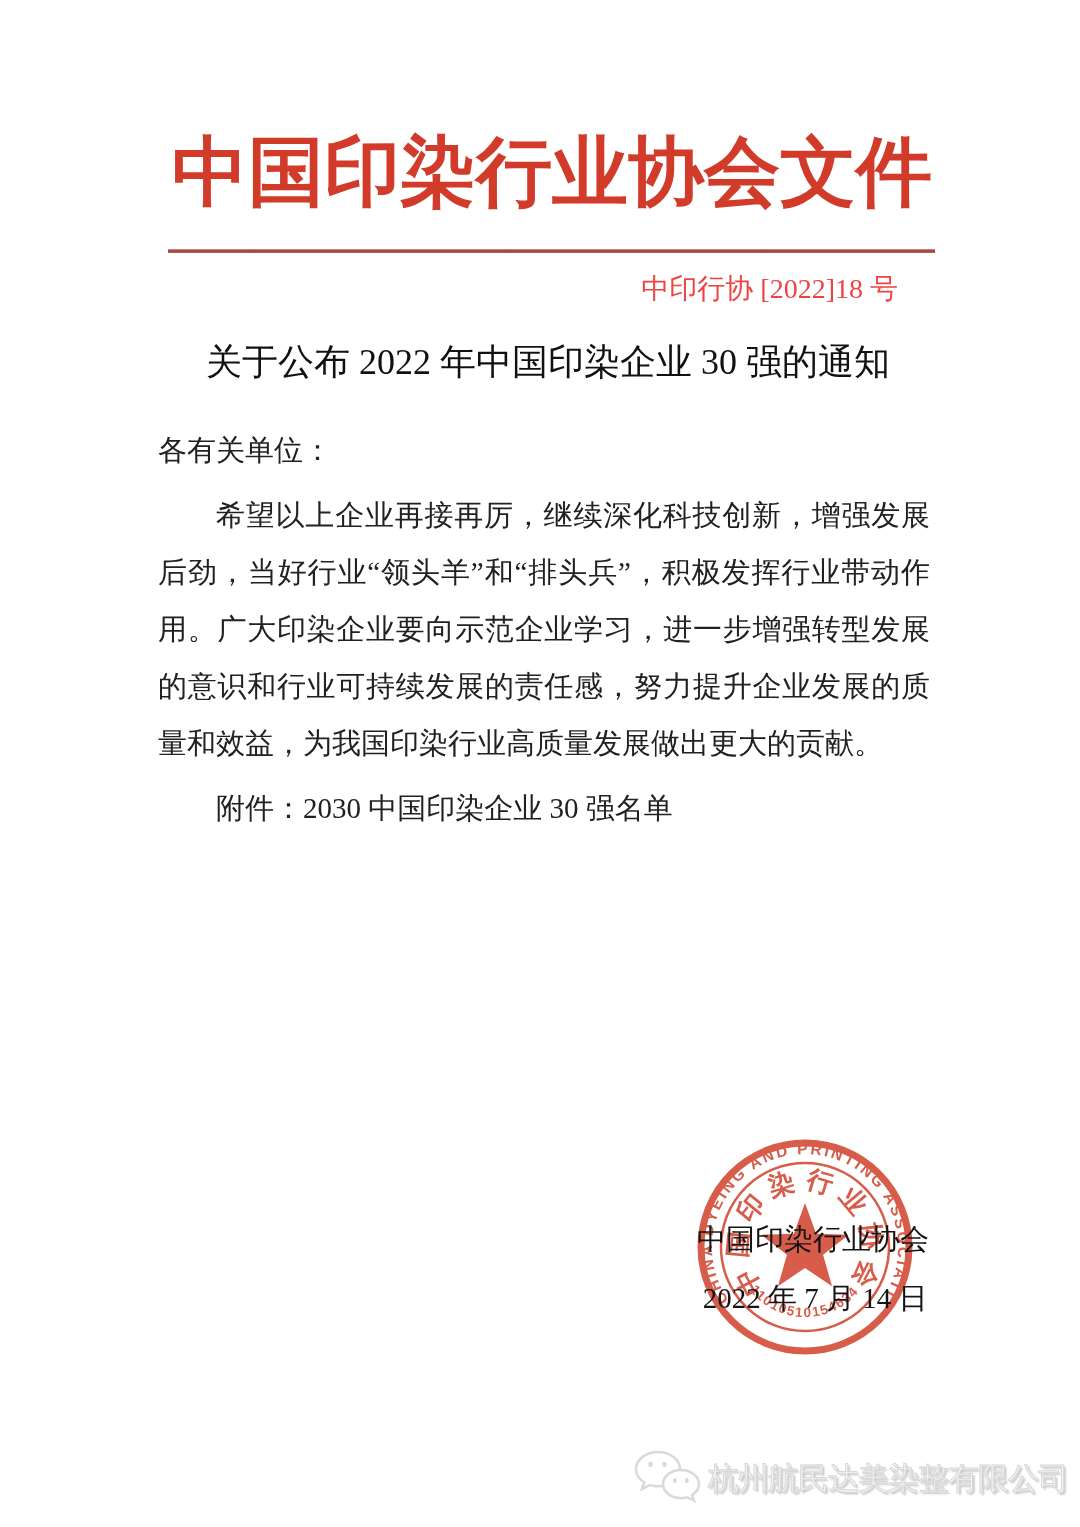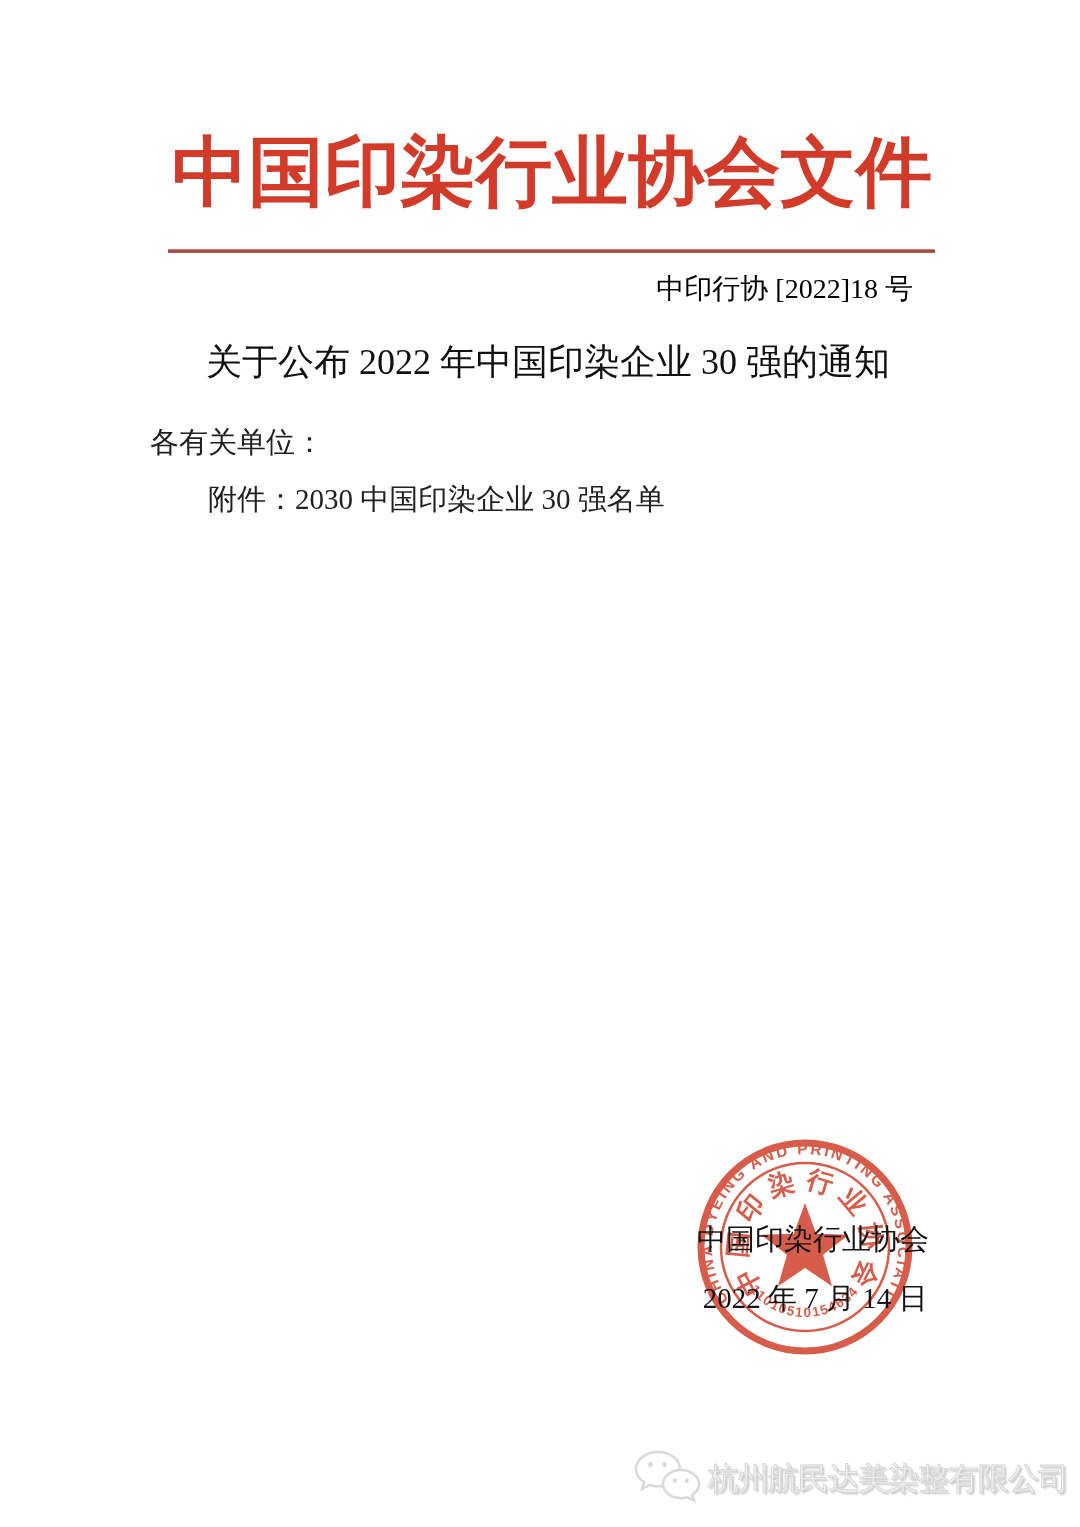--- a/index.html
+++ b/index.html
@@ -17,38 +17,38 @@
     font-size: 76px; font-weight: bold;
     color: #d23b2a;
     letter-spacing: 0px;
     white-space: nowrap;
   }
   .red-rule {
     position: absolute; top: 249px; left: 168px; width: 767px; height: 4px;
     background: linear-gradient(to bottom, #d89a94, #943f39 45%, #b9625a);
   }
   .doc-number {
-    position: absolute; top: 270px; right: 167px;
-    font-size: 28px; color: #000000;
+    position: absolute; top: 270px; right: 182px;
+    font-size: 28px; color: #ef4444;
     white-space: nowrap;
   }
   .notice-title {
     position: absolute; top: 338px; left: 8px; width: 1080px;
     text-align: center;
     font-size: 36px; font-weight: 500;
     color: #111;
     white-space: nowrap;
   }
   .body-text {
     position: absolute; top: 414px; left: 150px; width: 788px;
     font-size: 29px; line-height: 57px;
     text-align: justify;
     color: #212121;
   }
-  .body-text p { margin: 0; }
+  .body-text p { margin: 8px; }
   .body-text p.indent { text-indent: 2em; }
   .seal {
     position: absolute; left: 685px; top: 1127px;
     width: 240px; height: 240px;
     z-index: 2;
     opacity: 0.93;
   }
   .seal .ring { fill: none; stroke: #d4503d; }
   .seal .seal-en {
     font-family: "Liberation Sans", "DejaVu Sans", sans-serif;
@@ -102,20 +102,21 @@
 <div class="letterhead">中国印染行业协会文件</div>
 
 <div class="red-rule"></div>
 
 <div class="doc-number">中印行协 [2022]18 号</div>
 
 <div class="notice-title">关于公布 2022 年中国印染企业 30 强的通知</div>
 
 <div class="body-text">
   <p>各有关单位：</p>
+  <p class="indent">希望以上企业再接再厉，继续深化科技创新，增强发展后劲，当好行业“领头羊”和“排头兵”，积极发挥行业带动作用。广大印染企业要向示范企业学习，进一步增强转型发展的意识和行业可持续发展的责任感，努力提升企业发展的质量和效益，为我国印染行业高质量发展做出更大的贡献。</p>
   <p class="indent">附件：2030 中国印染企业 30 强名单</p>
 </div>
 
 <svg class="seal" viewBox="0 0 240 240">
   <circle class="ring" cx="120" cy="120" r="104" stroke-width="7"></circle>
   <circle class="ring" cx="120" cy="120" r="84" stroke-width="2.5"></circle>
   <defs>
     <path id="arc-en" d="M 43.8 173.4 A 93 93 0 1 1 196.2 173.4" fill="none"></path>
     <path id="arc-cn" d="M 79 161 A 58 58 0 1 1 161 161" fill="none"></path>
     <path id="arc-num" d="M 64.8 163.1 A 70 70 0 0 0 175.2 163.1" fill="none"></path>

